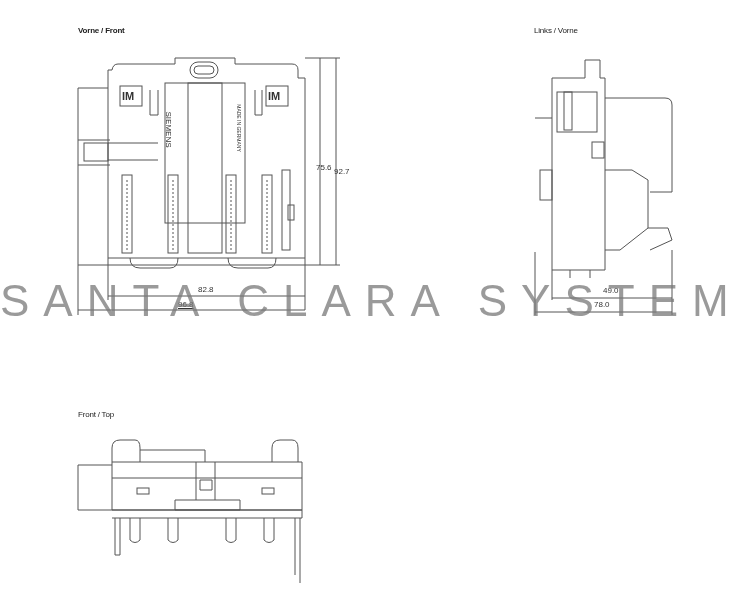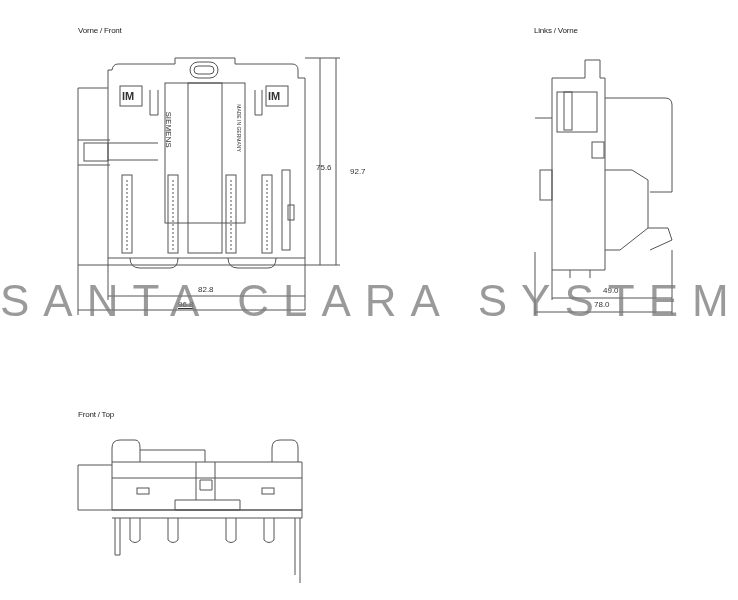--- a/index.html
+++ b/index.html
@@ -69,29 +69,29 @@
     <path d="M112 510 H302 V518 H112"></path>
     <path d="M115 518 V555 H120 V518"></path>
     <path d="M130 518 V540 Q135 545 140 540 V518"></path>
     <path d="M168 518 V540 Q173 545 178 540 V518"></path>
     <path d="M226 518 V540 Q231 545 236 540 V518"></path>
     <path d="M264 518 V540 Q269 545 274 540 V518"></path>
     <path d="M295 518 V575 M300 518 V583"></path>
   </g>
 </svg>
 
-<div class="view-label" style="left:78px;top:26px;">Vorne / Front</div>
+<div class="view-label" style="left:78px;top:26px;font-weight:bold;">Vorne / Front</div>
 <div class="view-label" style="left:534px;top:26px;">Links / Vorne</div>
 <div class="view-label" style="left:78px;top:410px;">Front / Top</div>
 
 <div class="dim" style="left:122px;top:90px;font-size:11px;font-weight:bold;">IM</div>
 <div class="dim" style="left:268px;top:90px;font-size:11px;font-weight:bold;">IM</div>
 <div class="dim" style="left:150px;top:125px;transform:rotate(90deg);font-size:8px;">SIEMENS</div>
 <div class="dim" style="left:215px;top:125px;transform:rotate(90deg);font-size:5px;">MADE IN GERMANY</div>
 
 <div class="dim" style="left:316px;top:163px;">75.6</div>
-<div class="dim" style="left:334px;top:167px;margin-left:16px;">92.7</div>
+<div class="dim" style="left:334px;top:167px;">92.7</div>
 <div class="dim" style="left:198px;top:285px;">82.8</div>
 <div class="dim" style="left:178px;top:300px;text-decoration:underline;">96.8</div>
 <div class="dim" style="left:603px;top:286px;">49.0</div>
 <div class="dim" style="left:594px;top:300px;">78.0</div>
 
 <div class="watermark">SANTA CLARA SYSTEMS</div>
 
 </body></html>

